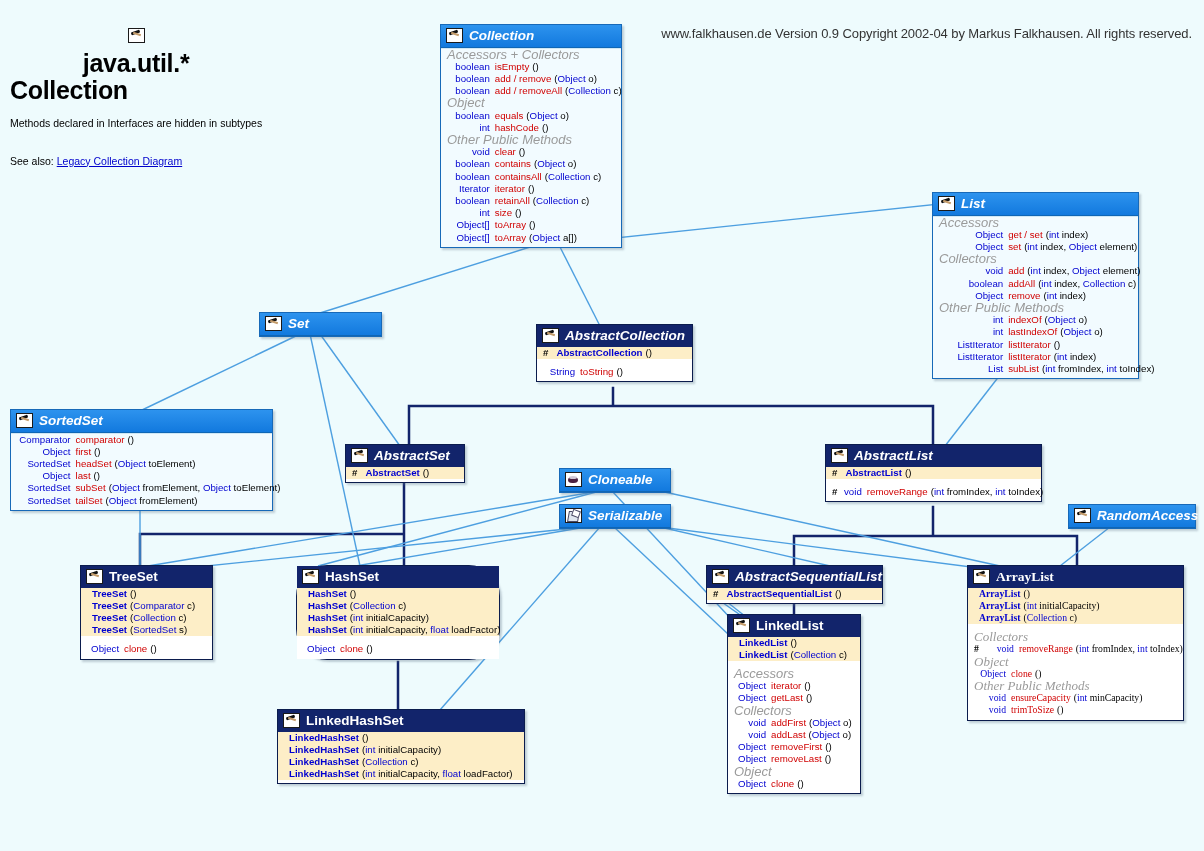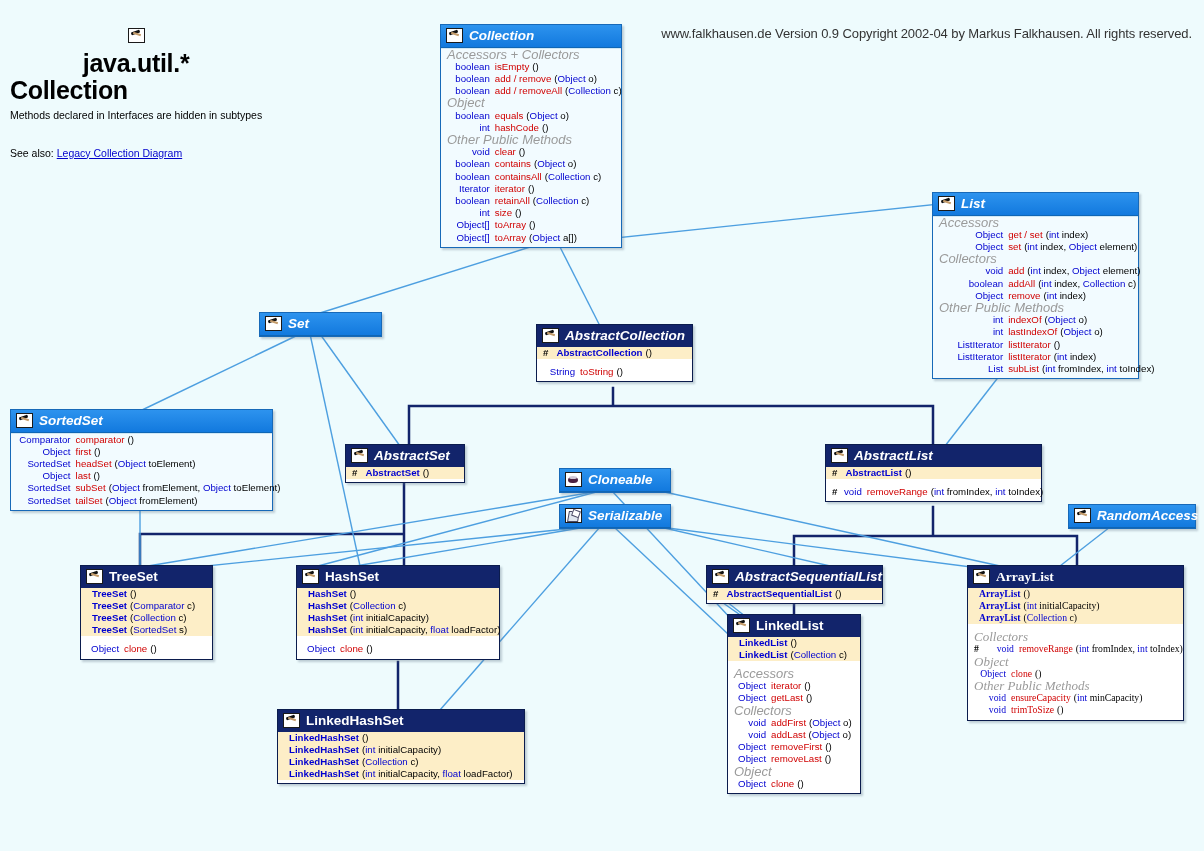--- a/index.html
+++ b/index.html
@@ -14,21 +14,21 @@
   #canvas{position:absolute;left:0;top:0;width:1204px;height:851px;}
   #edges{position:absolute;left:0;top:0;width:1204px;height:851px;z-index:1;}
 
   
   .title-block{position:absolute;left:10px;top:28px;z-index:5;}
   .title-line1{
     font-size:25px;font-weight:bold;color:#000;letter-spacing:-0.3px;
     display:flex;align-items:center;gap:7px;line-height:1.05;flex-direction:column;
   }
   .title-line2{font-size:25px;font-weight:bold;color:#000;line-height:1.18;letter-spacing:-0.3px;}
-  .title-sub{font-size:10.5px;color:#000;margin-top:3px;}
+  .title-sub{font-size:10.5px;color:#000;margin-top:11px;}
   .title-seealso{font-size:10.5px;color:#000;margin-top:26px;}
   .title-seealso a{color:#0000cc;text-decoration:underline;}
 
   .copyright{
     position:absolute;right:12px;top:26px;z-index:5;
     font-size:13px;color:#333;white-space:nowrap;letter-spacing:-0.1px;
   }
 
   
   .ic{
@@ -494,21 +494,21 @@
         </div>
         <div class="gap"></div>
         <div class="m">
           <span class="rt" style="min-width: 32.1px;">Object</span>
           <span class="nm">clone</span>
           <span class="args">()</span>
         </div>
         <div style="height: 3px;"></div>
       </div>
     </div>
-  <div class="box cclass" style="left:296px;top:565px;width:202px;">
+  <div class="box cclass" style="left:296px;top:565px;width:202px;border-radius:31px;">
       <div class="hdr">
         <span class="ic ic-hammer"></span>
         <span>HashSet</span>
       </div>
       <div class="body">
         <div class="ctors">
           <div class="m">
             <span class="rt"></span>
             <span class="nm">HashSet</span>
             <span class="args">()</span>

